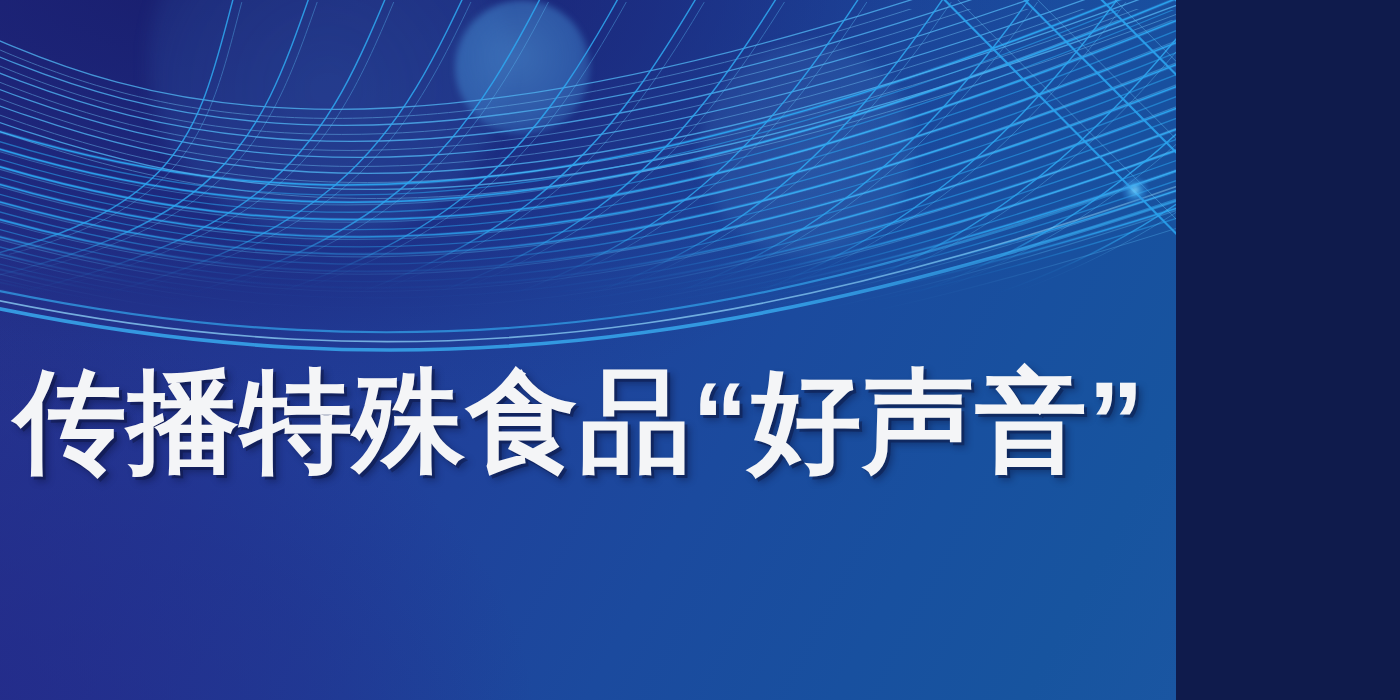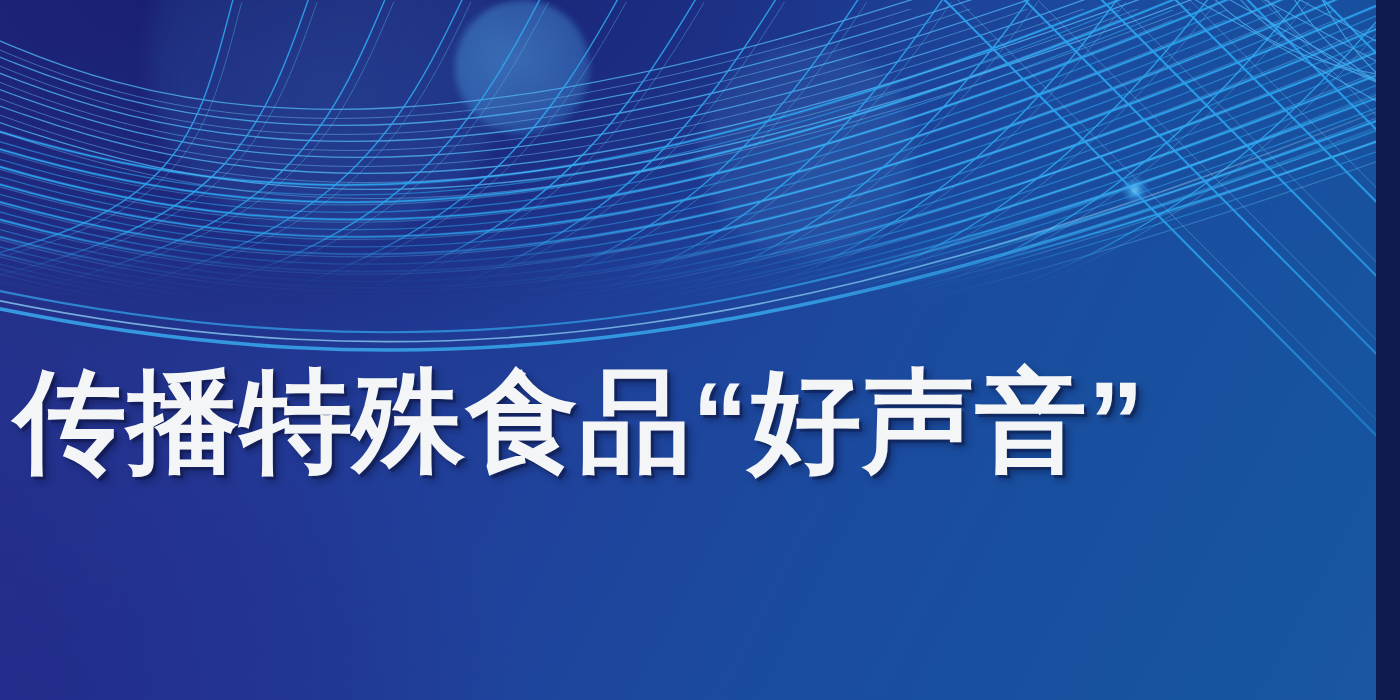--- a/index.html
+++ b/index.html
@@ -2,21 +2,21 @@
 <html><head>
 <meta charset="utf-8">
 <style>
   html, body {
     margin: 0;
     padding: 0;
     background: #0f1b4c;
   }
   #banner {
     position: relative;
-    width: 1376px;
+    width: 1176px;
     height: 700px;
     overflow: hidden;
     font-family: "Liberation Sans", "DejaVu Sans", sans-serif;
     
     background:
       linear-gradient(118deg,
         #28308c 0%,
         #25348f 14%,
         #223a96 30%,
         #1f429b 46%,

